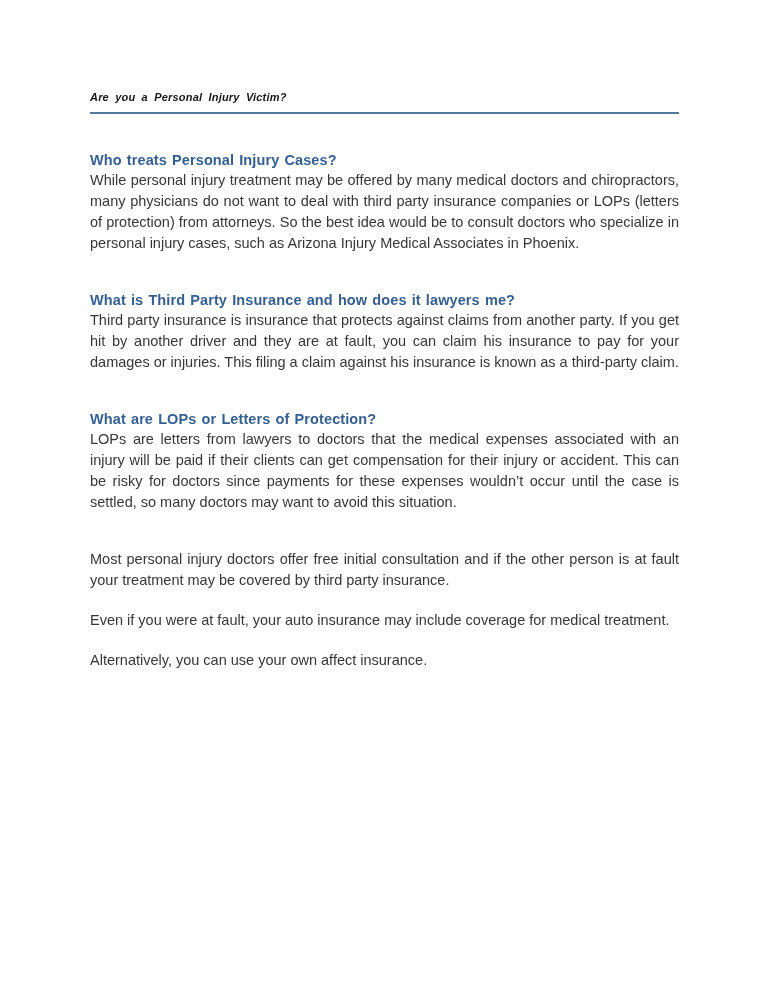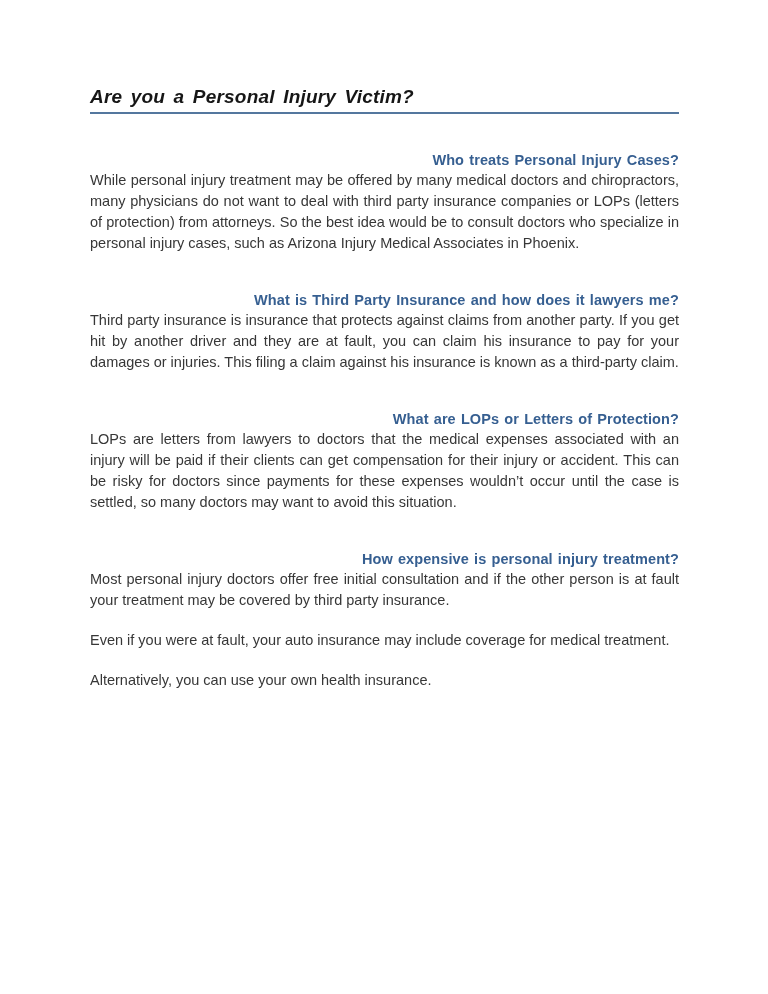--- a/index.html
+++ b/index.html
@@ -10,21 +10,21 @@
     font-family: "Liberation Sans", sans-serif;
     overflow: hidden;
   }
   .doc {
     width: 768px;
     height: 994px;
     background: #ffffff;
     padding: 88px 89px 0 90px;
   }
   .page-title {
-    font-size: 19px;
+    font-size: 11px;
     font-weight: bold;
     font-style: italic;
     color: #161616;
     letter-spacing: 0.2px;
     word-spacing: 3px;
     line-height: 18px;
   }
   .title-rule {
     border: none;
     border-top: 2px solid #54779e;
@@ -46,21 +46,20 @@
   .section {
     margin-top: 36px;
   }
   .section-heading {
     font-size: 14.5px;
     font-weight: bold;
     color: #365f91;
     line-height: 20px;
     letter-spacing: 0.1px;
     word-spacing: 1px;
-    text-align: right;
   }
 </style>
 </head>
 <body>
 
 <div class="doc">
   <h1 class="page-title">Are you a Personal Injury Victim?</h1>
   <hr class="title-rule">
   <div>
   <div class="section">
@@ -78,24 +77,23 @@
   </div>
 
   <div class="section">
     <h2 class="section-heading">What are LOPs or Letters of Protection?</h2>
     <div>
           <p class="body-para">LOPs are letters from lawyers to doctors that the medical expenses associated with an injury will be paid if their clients can get compensation for their injury or accident. This can be risky for doctors since payments for these expenses wouldn’t occur until the case is settled, so many doctors may want to avoid this situation.</p>
         </div>
   </div>
 
   <div class="section">
-    <h2 class="section-heading">How expensive is personal injury treatment?</h2>
     <div>
           <p class="body-para">Most personal injury doctors offer free initial consultation and if the other person is at fault your treatment may be covered by third party insurance.</p>
           <p class="body-para">Even if you were at fault, your auto insurance may include coverage for medical treatment.</p>
-          <p class="body-para">Alternatively, you can use your own health insurance.</p>
+          <p class="body-para">Alternatively, you can use your own affect insurance.</p>
         </div>
   </div>
 
   <div class="section">
   </div>
 </div>
 </div>
 
 </body></html>

